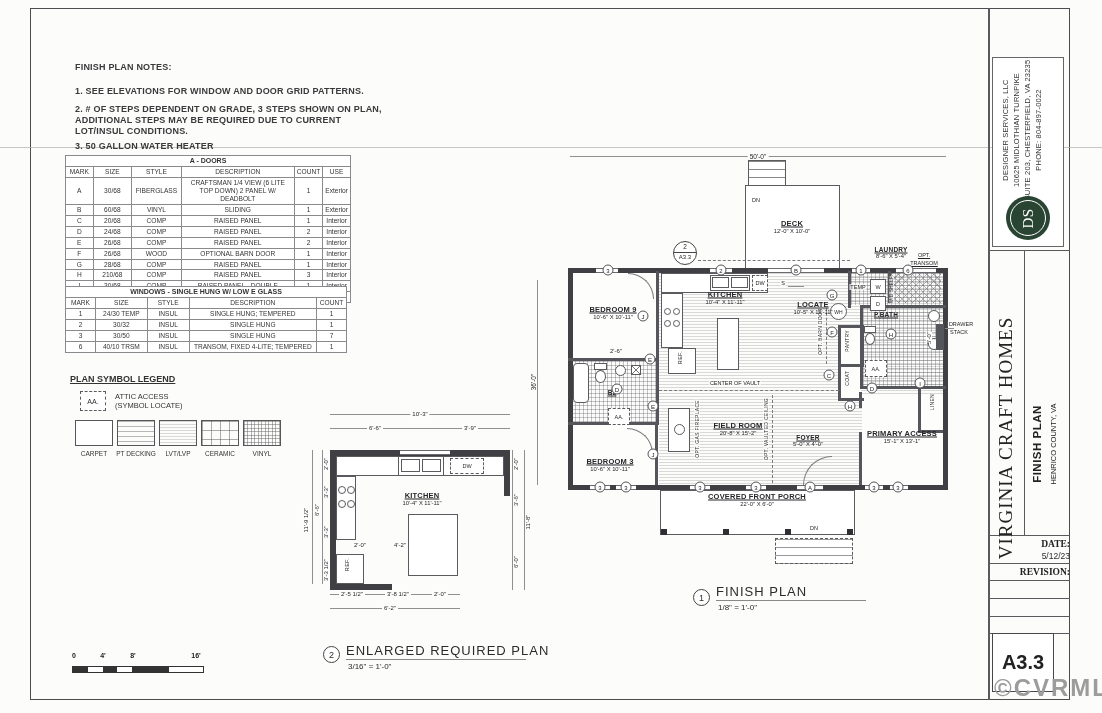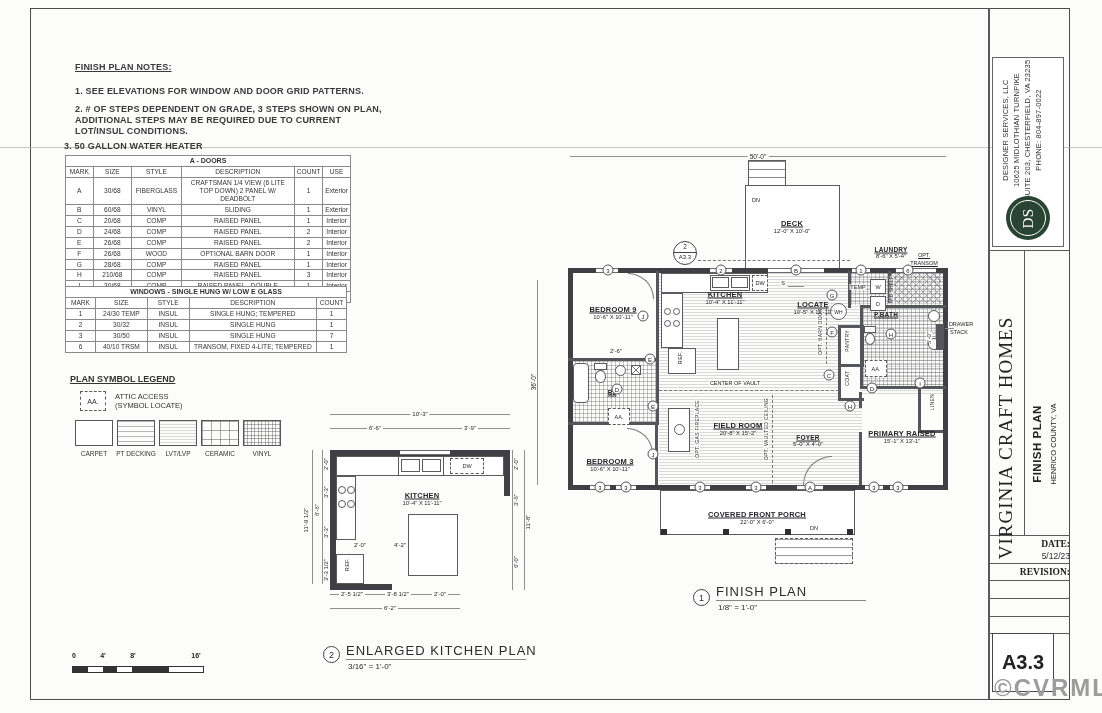--- a/index.html
+++ b/index.html
@@ -5,21 +5,21 @@
 *{box-sizing:border-box;margin:0;padding:0}
 body{width:1102px;height:713px;font-family:"Liberation Sans",sans-serif;color:#2b2b2e;background:#fcfcfa}
 #sheet{position:relative;width:1102px;height:713px;background:#fcfcfa;overflow:hidden}
 .abs{position:absolute}
 .bord{position:absolute;left:30px;top:8px;width:1040px;height:692px;border:1.5px solid #4c4c50}
 .scanline{position:absolute;left:0;top:147px;width:1102px;height:1px;background:#b3b1ad;opacity:.7}
 .tline{position:absolute;height:1px;background:#5a5a5e}
 .vline{position:absolute;width:1px;background:#5a5a5e}
 
 .note{position:absolute;font-size:9px;font-weight:600;color:#3a3a3d;letter-spacing:.2px;white-space:nowrap}
-.note.u{text-decoration:underline}
+.note.u{}
 
 .dtable{position:absolute;border-collapse:collapse;background:#fff;font-size:6.6px;color:#333}
 .dtable th,.dtable td{border:1px solid #8a8a8e;padding:1px 2px;text-align:center;line-height:1.2;font-weight:400}
 .dtable .ttl{font-size:7px;font-weight:600}
 
 .lgd-title{position:absolute;font-size:9px;font-weight:700;text-decoration:underline;color:#333}
 .sw{position:absolute;width:38px;height:26px;border:1px solid #55555a;background:#fff}
 .swlbl{position:absolute;font-size:6.5px;color:#333;text-align:center;width:42px}
 
 .h-lvt{background:repeating-linear-gradient(180deg,rgba(90,90,95,.22) 0 1px,transparent 1px 3px)}
@@ -81,21 +81,21 @@
 
 <div id="sheet">
   <div class="bord"></div>
   <div class="scanline"></div>
 
   <div class="note u" style="left:75px;top:62px">FINISH PLAN NOTES:</div>
   <div class="note" style="left:75px;top:86px">1. SEE ELEVATIONS FOR WINDOW AND DOOR GRID PATTERNS.</div>
   <div class="note" style="left:75px;top:104px">2. # OF STEPS DEPENDENT ON GRADE, 3 STEPS SHOWN ON PLAN,</div>
   <div class="note" style="left:75px;top:115px">ADDITIONAL STEPS MAY BE REQUIRED DUE TO CURRENT</div>
   <div class="note" style="left:75px;top:126px">LOT/INSUL CONDITIONS.</div>
-  <div class="note" style="left:64px;top:141px">3. 50 GALLON WATER HEATER</div>
+  <div class="note" style="left:75px;top:141px">3. 50 GALLON WATER HEATER</div>
 
   <table class="dtable" style="left:65px;top:155px;width:286px">
     <colgroup>
         <col style="width:28px">
         <col style="width:40px">
         <col style="width:50px">
         <col style="width:120px">
         <col style="width:22px">
         <col style="width:26px">
       </colgroup>
@@ -310,21 +310,21 @@
     <div class="box" style="left:36px;top:152px;width:28px;height:30px"></div>
     <div class="vlbl" style="left:44px;top:156px">REF.</div>
     <div class="box" style="left:108px;top:112px;width:50px;height:62px"></div>
     <div class="roomlbl" style="left:122px;top:96px">
       <span class="nm">KITCHEN</span>
         <span class="dm">10'-4" X 11'-11"</span>
     </div>
   </div>
 
   <div class="numcirc" style="left:323px;top:646px">2</div>
-  <div class="ptitle" style="left:346px;top:643px">ENLARGED KITCHEN PLAN</div>
+  <div class="ptitle" style="left:346px;top:643px">ENLARGED REQUIRED PLAN</div>
   <div class="tline" style="left:346px;top:659px;width:180px;background:#888"></div>
   <div class="pscale" style="left:348px;top:662px">3/16" = 1'-0"</div>
 
   <div class="sblbl" style="left:74px;top:652px">0</div>
   <div class="sblbl" style="left:103px;top:652px">4'</div>
   <div class="sblbl" style="left:133px;top:652px">8'</div>
   <div class="sblbl" style="left:196px;top:652px">16'</div>
   <div class="sbar" style="left:72px;top:666px;width:132px;height:7px">
     <div style="width:15px;background:#333"></div>
       <div style="width:15px;background:#fff"></div>
@@ -478,28 +478,28 @@
       </div>
     <div class="roomlbl" style="left:218px;top:288px">
         <span class="nm">FIELD ROOM</span>
         <span class="dm">20'-8" X 15'-2"</span>
       </div>
     <div class="roomlbl sm" style="left:288px;top:300px">
         <span class="nm">FOYER</span>
         <span class="dm">5'-0" X 4'-0"</span>
       </div>
     <div class="roomlbl" style="left:382px;top:296px">
-        <span class="nm">PRIMARY RAISED</span>
+        <span class="nm">PRIMARY ACCESS</span>
         <span class="dm">15'-1" X 13'-1"</span>
       </div>
     <div class="roomlbl" style="left:90px;top:324px">
         <span class="nm">BEDROOM 3</span>
         <span class="dm">10'-6" X 10'-11"</span>
       </div>
-    <div class="roomlbl" style="left:237px;top:377px">
+    <div class="roomlbl" style="left:237px;top:359px">
         <span class="nm">COVERED FRONT PORCH</span>
         <span class="dm">22'-0" X 6'-0"</span>
       </div>
     <div class="roomlbl sm" style="left:92px;top:252px">
         <span class="nm">B2</span>
       </div>
 
     <div class="lbl" style="left:338px;top:147px">TEMP</div>
     <div class="lbl" style="left:263px;top:143px">S</div>
     <div class="dimline" style="left:268px;top:146px;width:16px;height:1px"></div>

